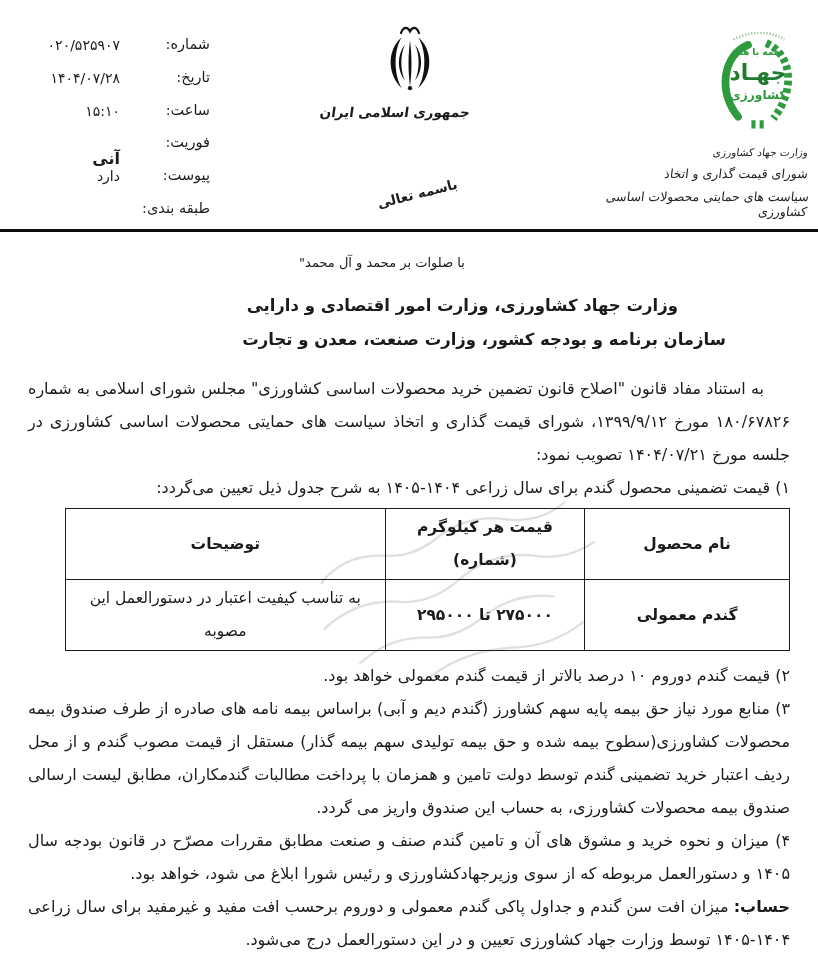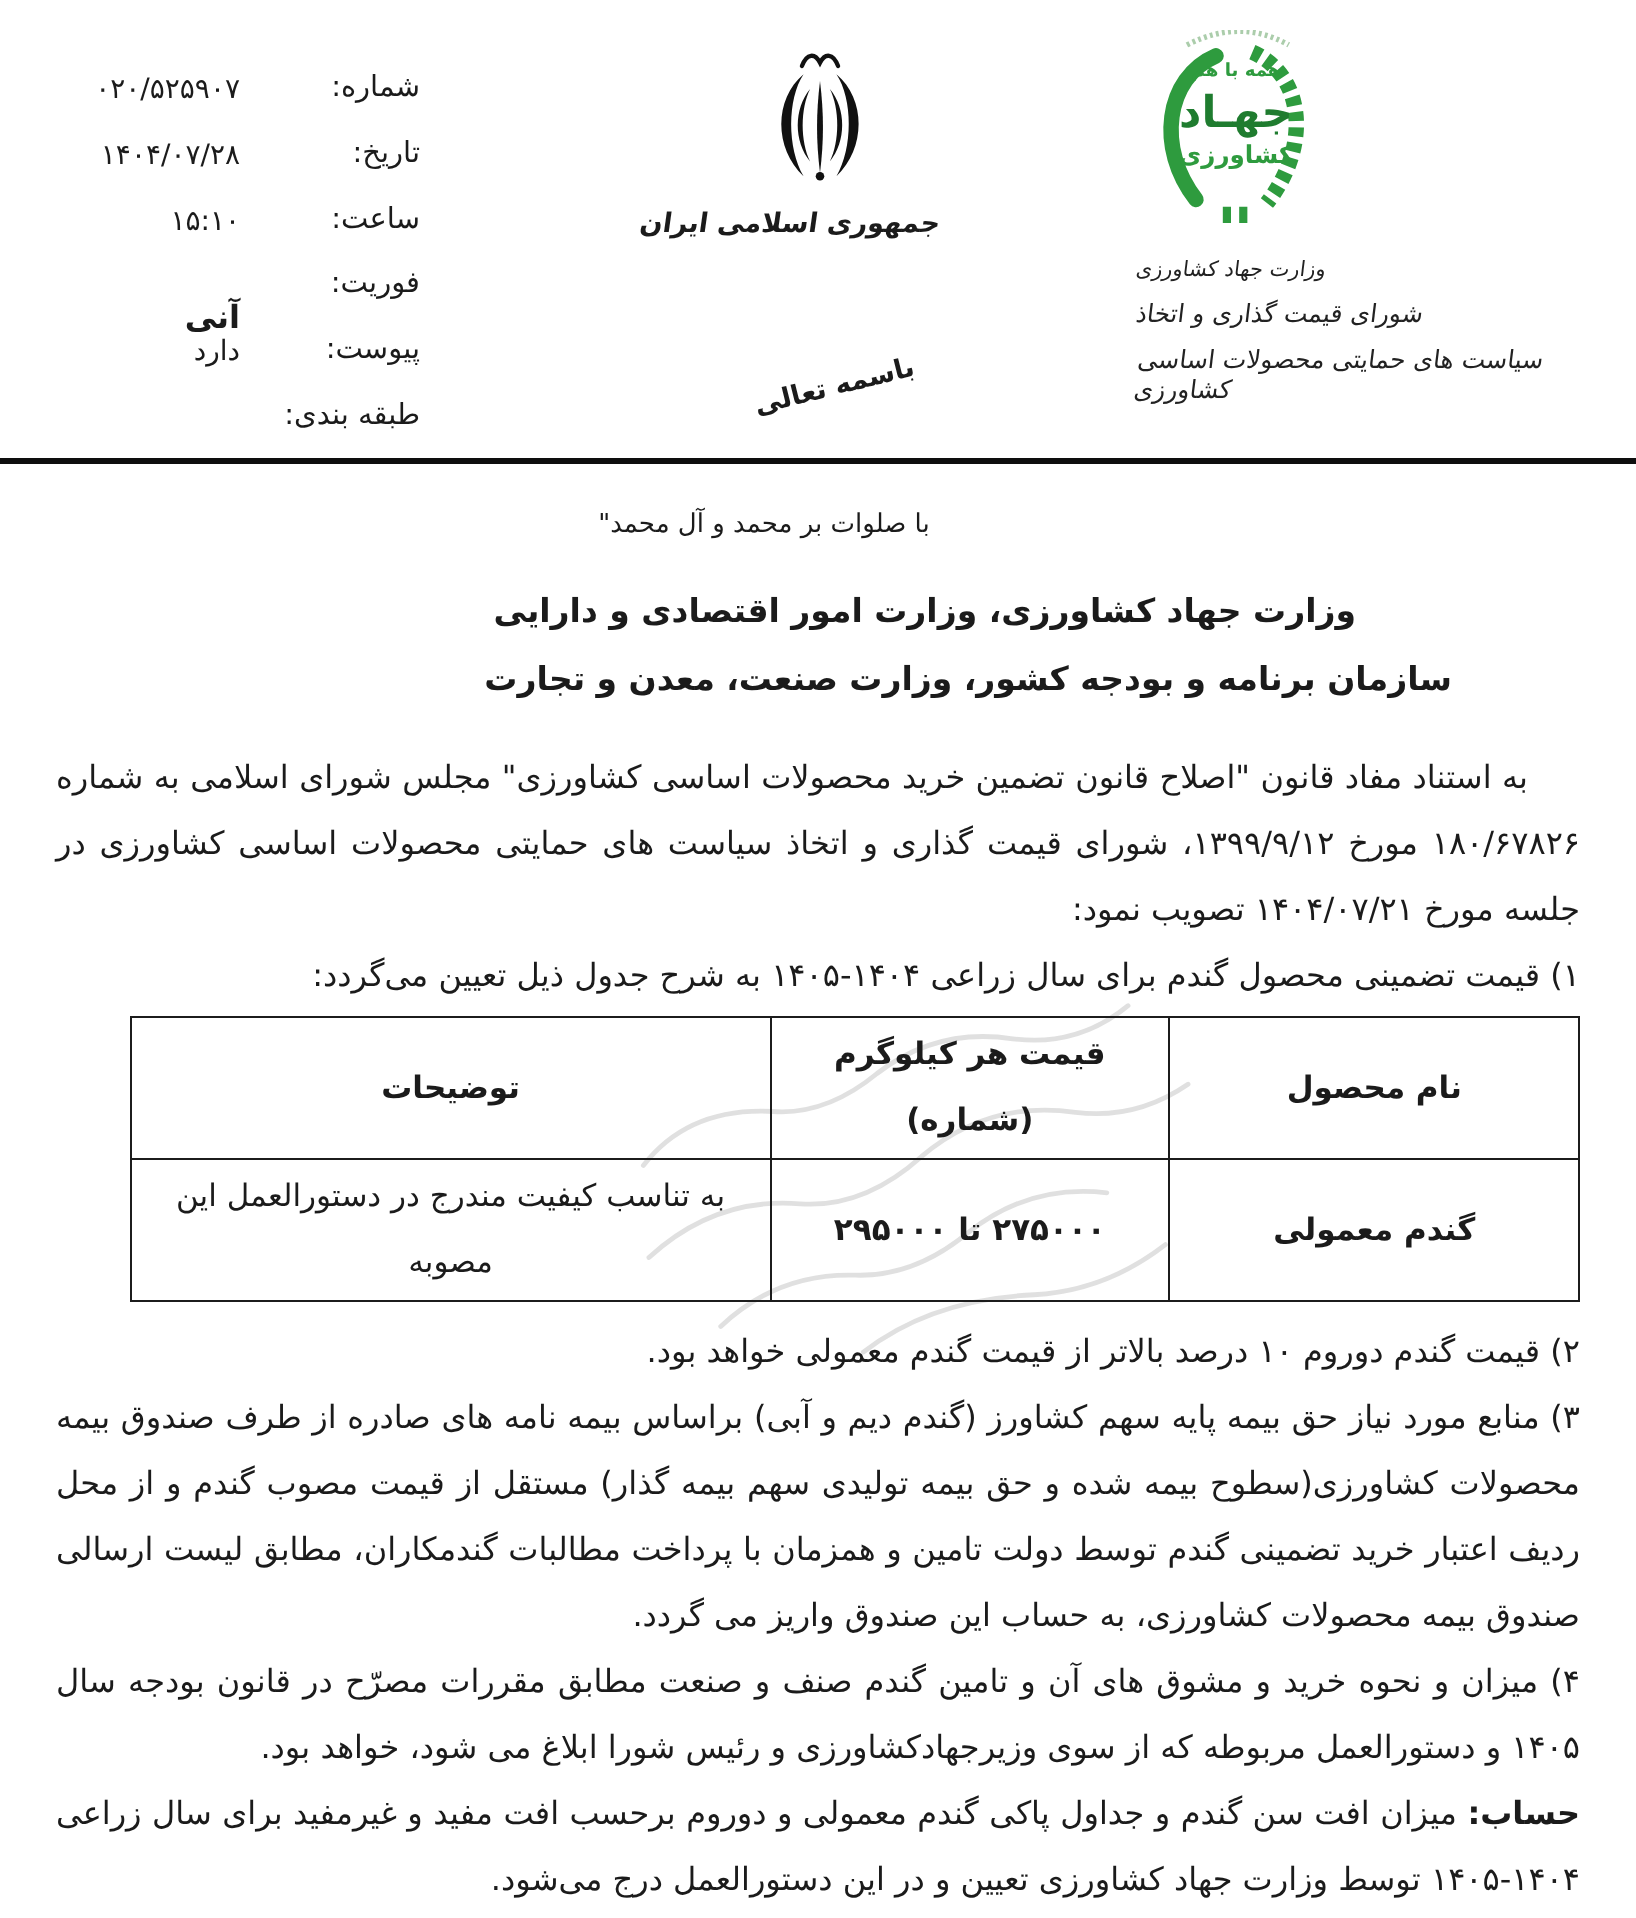--- a/index.html
+++ b/index.html
@@ -12,21 +12,21 @@
   .meta-row{position:relative;height:32.8px;}
   .meta-label{position:absolute;right:0;top:0;font-weight:normal;font-size:14.5px;white-space:nowrap;}
   .meta-value{position:absolute;right:90px;top:1px;font-size:14px;white-space:nowrap;}
   .meta-value.bold{font-weight:bold;font-size:16px;margin-top:14px;}
   
   .emblem{position:absolute;top:24px;left:350px;width:120px;text-align:center;z-index:2;}
   .emblem-caption{display:block;margin-top:2px;font-size:13.5px;font-weight:bold;transform:skewX(-8deg);white-space:nowrap;}
   .bismillah{position:absolute;top:184px;left:388px;width:70px;text-align:center;
     font-size:13.5px;font-weight:bold;transform:rotate(-14deg);z-index:2;white-space:nowrap;}
   
-  .logo-block{position:absolute;top:15px;right:10px;width:240px;text-align:left;z-index:2;}
+  .logo-block{position:absolute;top:32px;right:10px;width:240px;text-align:right;z-index:2;}
   .logo-caption{display:block;transform:skewX(-7deg);color:#222;}
   .logo-caption.c1{font-size:10.5px;margin-top:6px;}
   .logo-caption.c2{font-size:12.5px;margin-top:8px;}
   .logo-caption.c3{font-size:12.5px;margin-top:8px;}
   
   .rule{position:absolute;top:229px;left:0;width:818px;height:2.5px;background:#0e0e0e;z-index:2;}
   
   .salutation{position:absolute;top:255px;left:16px;width:708px;text-align:center;font-size:13px;z-index:2;padding-left:12px;}
   .addr{position:absolute;left:0;width:678px;text-align:right;font-size:16.5px;font-weight:bold;z-index:2;}
   .addr1{top:296px;}
@@ -139,21 +139,21 @@
       <tr>
         <th>نام محصول</th>
         <th>قیمت هر کیلوگرم (شماره)</th>
         <th>توضیحات</th>
       </tr>
     </thead>
     <tbody>
       <tr>
         <td class="b">گندم معمولی</td>
         <td class="b">۲۷۵۰۰۰ تا ۲۹۵۰۰۰</td>
-        <td>به تناسب کیفیت مندرج در دستورالعمل این مصوبه</td>
+        <td>به تناسب کیفیت اعتبار در دستورالعمل این مصوبه</td>
       </tr>
     </tbody>
   </table>
 
   <p>۲) قیمت گندم دوروم ۱۰ درصد بالاتر از قیمت گندم معمولی خواهد بود.</p>
   <p>۳) منابع مورد نیاز حق بیمه پایه سهم کشاورز (گندم دیم و آبی) براساس بیمه نامه های صادره از طرف صندوق بیمه محصولات کشاورزی(سطوح بیمه شده و حق بیمه تولیدی سهم بیمه گذار) مستقل از قیمت مصوب گندم و از محل ردیف اعتبار خرید تضمینی گندم توسط دولت تامین و همزمان با پرداخت مطالبات گندمکاران، مطابق لیست ارسالی صندوق بیمه محصولات کشاورزی، به حساب این صندوق واریز می گردد.</p>
   <p>۴) میزان و نحوه خرید و مشوق های آن و تامین گندم صنف و صنعت مطابق مقررات مصرّح در قانون بودجه سال ۱۴۰۵ و دستورالعمل مربوطه که از سوی وزیرجهادکشاورزی و رئیس شورا ابلاغ می شود، خواهد بود.</p>
   <p><b>حساب:</b><span> میزان افت سن گندم و جداول پاکی گندم معمولی و دوروم برحسب افت مفید و غیرمفید برای سال زراعی ۱۴۰۴-۱۴۰۵ توسط وزارت جهاد کشاورزی تعیین و در این دستورالعمل درج می‌شود.</span></p>
   <p>۵) در اجرای ماده (۳۳) قانون برنامه پنج‌ساله هفتم پیشرفت، حمایت از کشاورزان متناسب با میزان رعایت برنامه الگوی کشت ابلاغی توسط وزارت جهاد کشاورزی صورت می‌گیرد.</p>
 </div>

